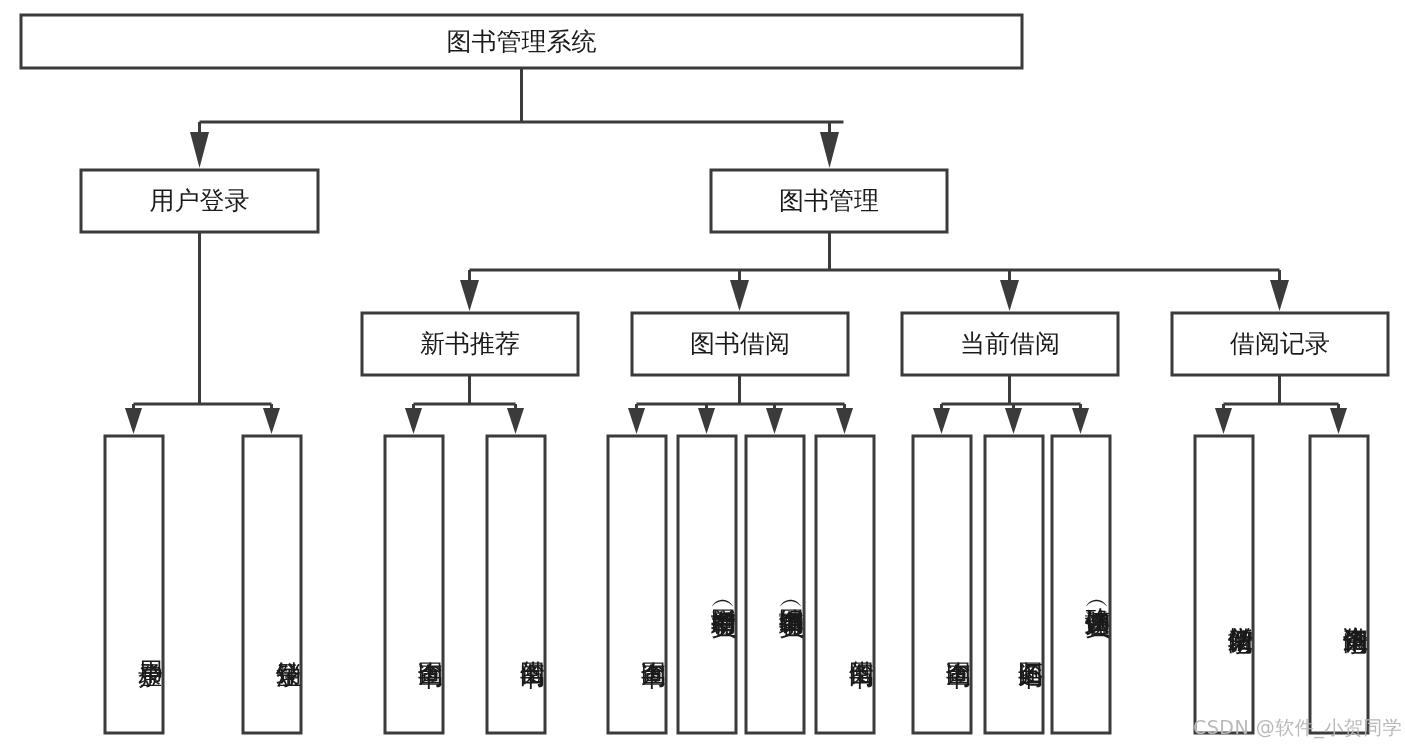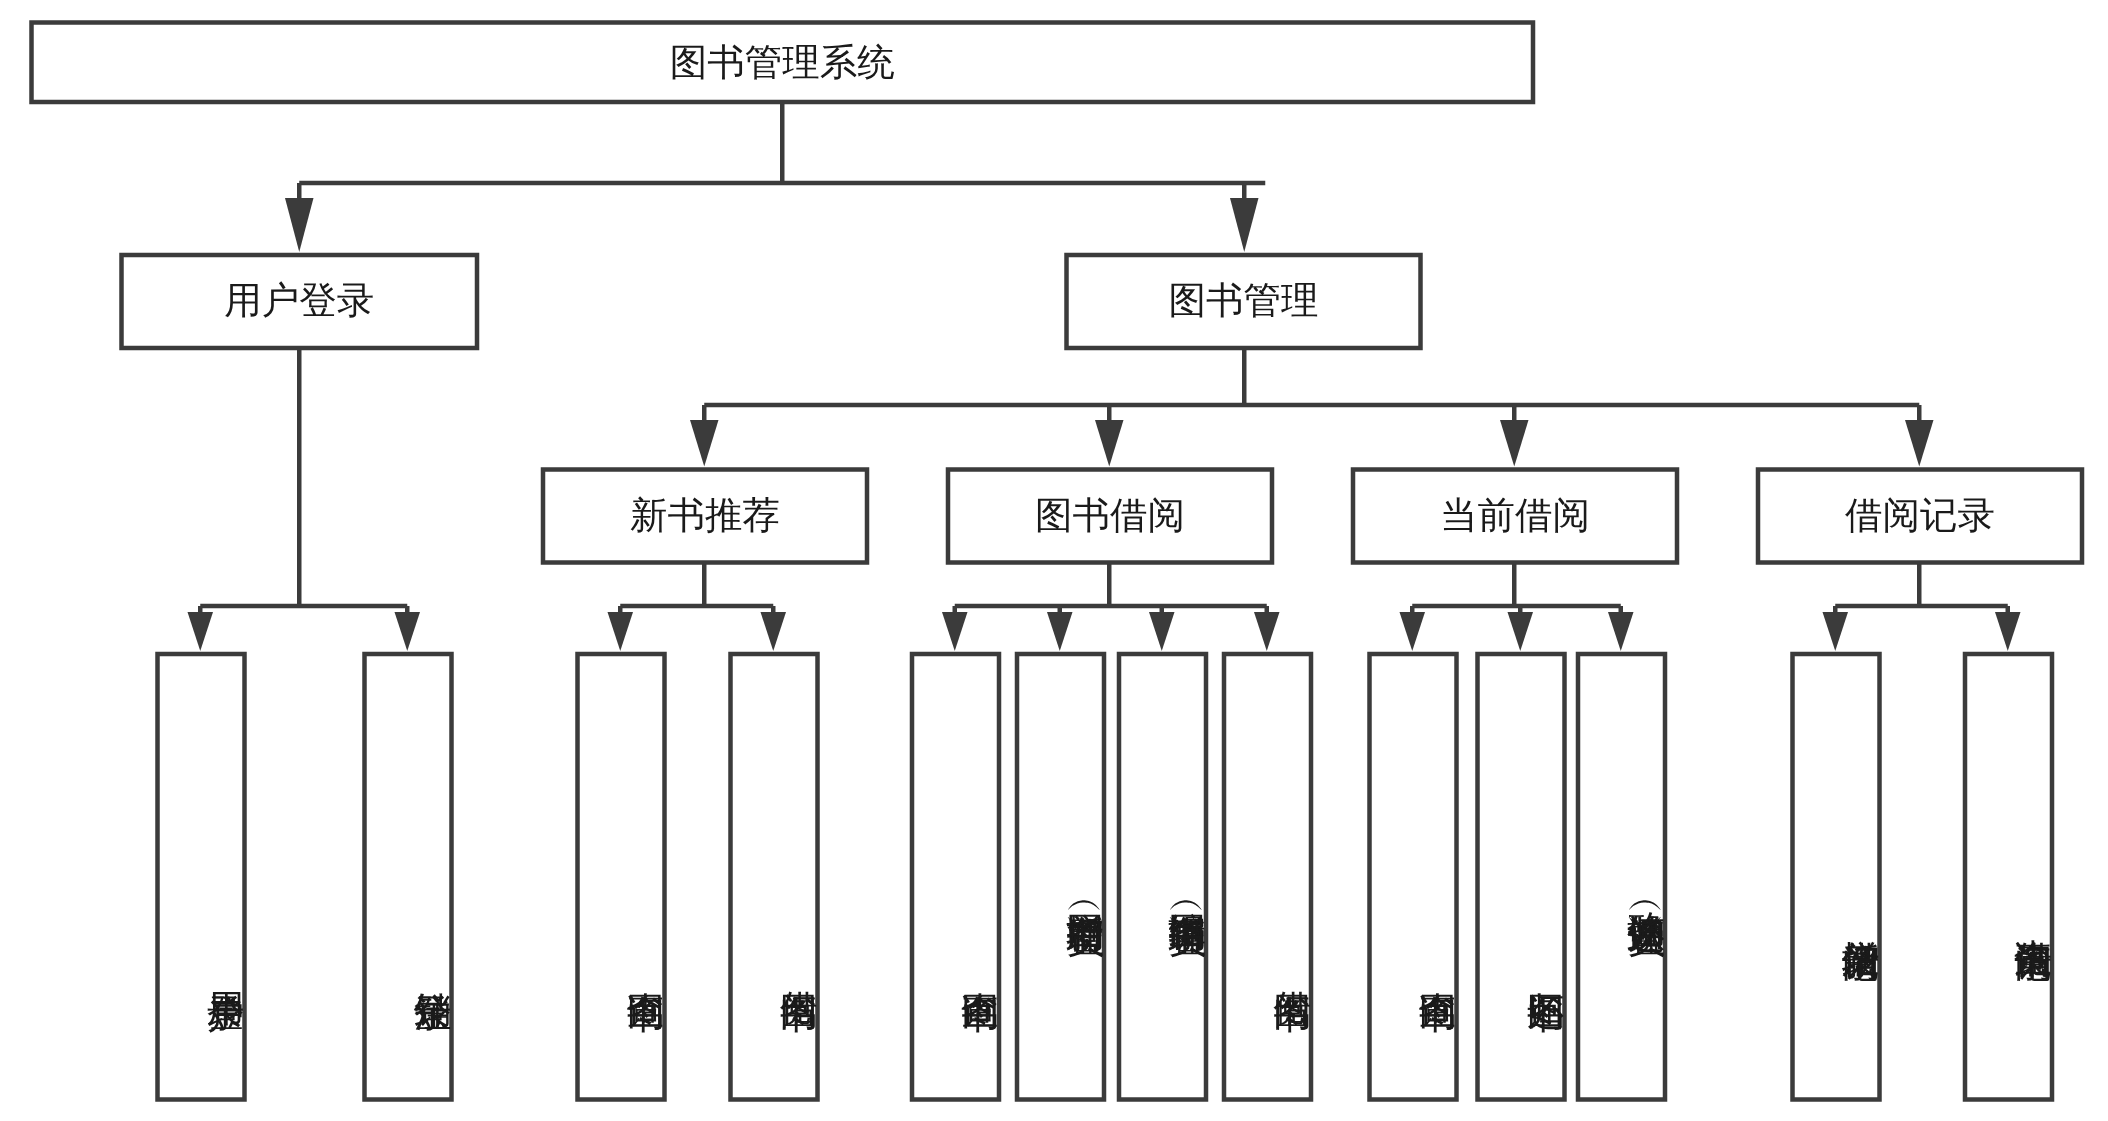--- a/index.html
+++ b/index.html
@@ -199,14 +199,15 @@
   <div class="node-label-v" style="left:608px; top:436px; width:58px; height:297px; padding-top:58px;">查询图书</div>
   <div class="node-label-v" style="left:678px; top:436px; width:58px; height:297px; padding-top:8px;">新增图书（管理员）</div>
   <div class="node-label-v" style="left:746px; top:436px; width:58px; height:297px; padding-top:8px;">编辑图书（管理员）</div>
   <div class="node-label-v" style="left:816px; top:436px; width:58px; height:297px; padding-top:58px;">借阅图书</div>
   <div class="node-label-v" style="left:913px; top:436px; width:58px; height:297px; padding-top:58px;">查询图书</div>
   <div class="node-label-v" style="left:985px; top:436px; width:58px; height:297px; padding-top:58px;">归还图书</div>
   <div class="node-label-v" style="left:1052px; top:436px; width:58px; height:297px; padding-top:8px;">确认归还（管理员）</div>
   <div class="node-label-v" style="left:1195px; top:436px; width:58px; height:297px; padding-top:24px;">新增借阅记录</div>
   <div class="node-label-v" style="left:1310px; top:436px; width:58px; height:297px; padding-top:24px;">查询借阅记录</div>
 
+  <div class="watermark" style="left:1193px; top:715px;">CSDN @软件_小贺同学</div>
 
 </div>
 
 </body></html>

